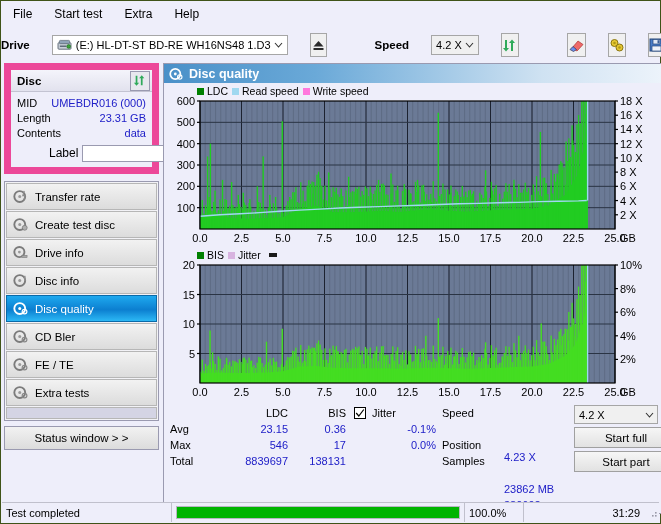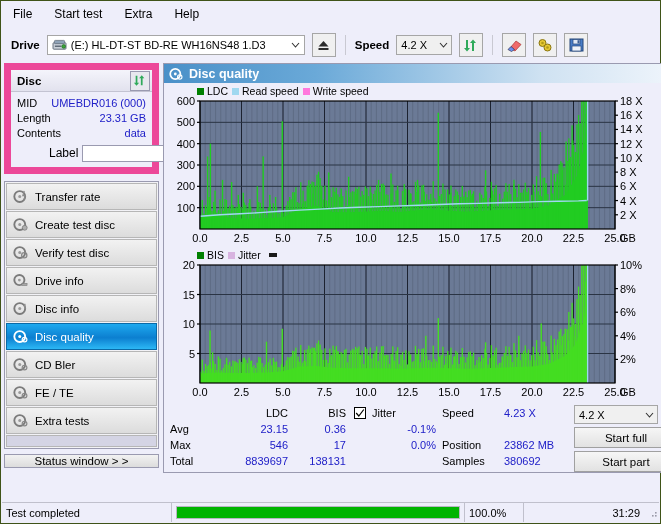--- a/index.html
+++ b/index.html
@@ -31,21 +31,21 @@
     background:#4a4a3a;border:1px solid #2b2b20;
   }
   .title-text{color:#fff;font-size:13px;letter-spacing:.2px;}
   .winbtns{position:absolute;right:0;top:0;height:30px;display:flex;}
   .winbtn{width:45px;height:30px;display:flex;align-items:center;justify-content:center;}
   .winbtn svg{display:block;}
   
   .menubar{height:26px;display:flex;align-items:center;padding-left:10px;gap:18px;background:#eeeefa;}
   .menuitem{font-size:12px;color:#000;padding:2px 2px;}
   
-  .drivebar{height:36px;display:flex;align-items:center;padding-left:10px;gap:7px;background:#eeeefa;}
+  .drivebar{height:36px;display:flex;align-items:center;gap:22px;background:#eeeefa;}
   .lbl-bold{font-weight:bold;font-size:11.5px;}
   .combo{
     height:20px;border:1px solid #a6a6a6;background:#fff;display:flex;align-items:center;
     box-sizing:border-box;font-size:11px;
   }
   .combo .cval{padding-left:4px;white-space:nowrap;overflow:hidden;flex:1;display:flex;align-items:center;gap:4px;}
   .combo .carrow{width:16px;display:flex;align-items:center;justify-content:center;color:#333;}
   #drive-combo{width:258px;}
   #speed-combo{width:56px;background:#f0f0f0;}
   .tbtn{
@@ -258,28 +258,20 @@
           </svg>
           <span>Transfer rate</span>
         </div>
         <div class="navbtn">
           <svg class="cdicon" viewBox="0 0 16 16">
             <circle cx="7.2" cy="8" r="5.8" fill="none" stroke="#7b7b7b" stroke-width="2"></circle>
             <circle cx="7.2" cy="8" r="1.6" fill="#9a9a9a"></circle>
             <circle cx="12.5" cy="11.5" r="2.6" fill="#b0b0b0" stroke="#777" stroke-width=".8"></circle>
           </svg>
           <span>Create test disc</span>
-        </div>
-        <div class="navbtn">
-          <svg class="cdicon" viewBox="0 0 16 16">
-            <circle cx="7.2" cy="8" r="5.8" fill="none" stroke="#7b7b7b" stroke-width="2"></circle>
-            <circle cx="7.2" cy="8" r="1.6" fill="#9a9a9a"></circle>
-            <circle cx="12" cy="11" r="2.8" fill="none" stroke="#888" stroke-width="1.4"></circle>
-          </svg>
-          <span>Verify test disc</span>
         </div>
         <div class="navbtn">
           <svg class="cdicon" viewBox="0 0 16 16">
             <circle cx="6.8" cy="7.5" r="5.4" fill="none" stroke="#7b7b7b" stroke-width="2"></circle>
             <circle cx="6.8" cy="7.5" r="1.5" fill="#9a9a9a"></circle>
             <rect x="9.5" y="11" width="5.5" height="2.4" fill="#a8a8a8" stroke="#777" stroke-width=".6"></rect>
           </svg>
           <span>Drive info</span>
         </div>
         <div class="navbtn">
@@ -1286,21 +1278,21 @@
             <div class="strow num" style="justify-content:flex-end;">-0.1%</div>
             <div class="strow num" style="justify-content:flex-end;">0.0%</div>
             <div class="strow"></div>
           </div>
           <div class="st-col" style="width:62px;padding-left:6px;">
             <div class="hdr" style="justify-content:flex-start;">Speed</div>
             <div class="strow"></div>
             <div class="strow">Position</div>
             <div class="strow">Samples</div>
           </div>
-          <div class="st-col" style="width:70px;">
+          <div class="st-col" style="width:70px;margin-top:44px;">
             <div class="hdr num" style="justify-content:flex-start;">4.23 X</div>
             <div class="strow"></div>
             <div class="strow num">23862 MB</div>
             <div class="strow num">380692</div>
           </div>
           <div class="st-col" style="width:88px;gap:3px;">
             <div class="combo" style="width:84px;height:19px;background:#f0f0f0;">
               <div class="cval">
                   <span>4.2 X</span>
                 </div>

